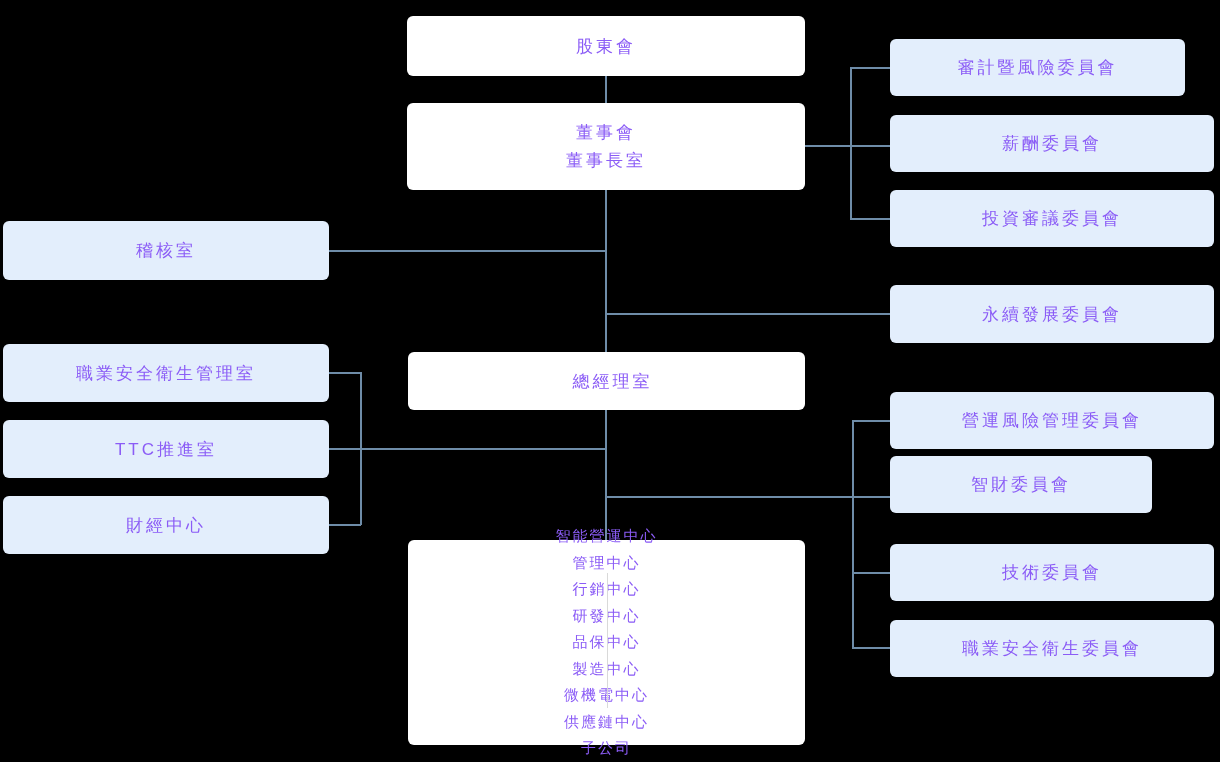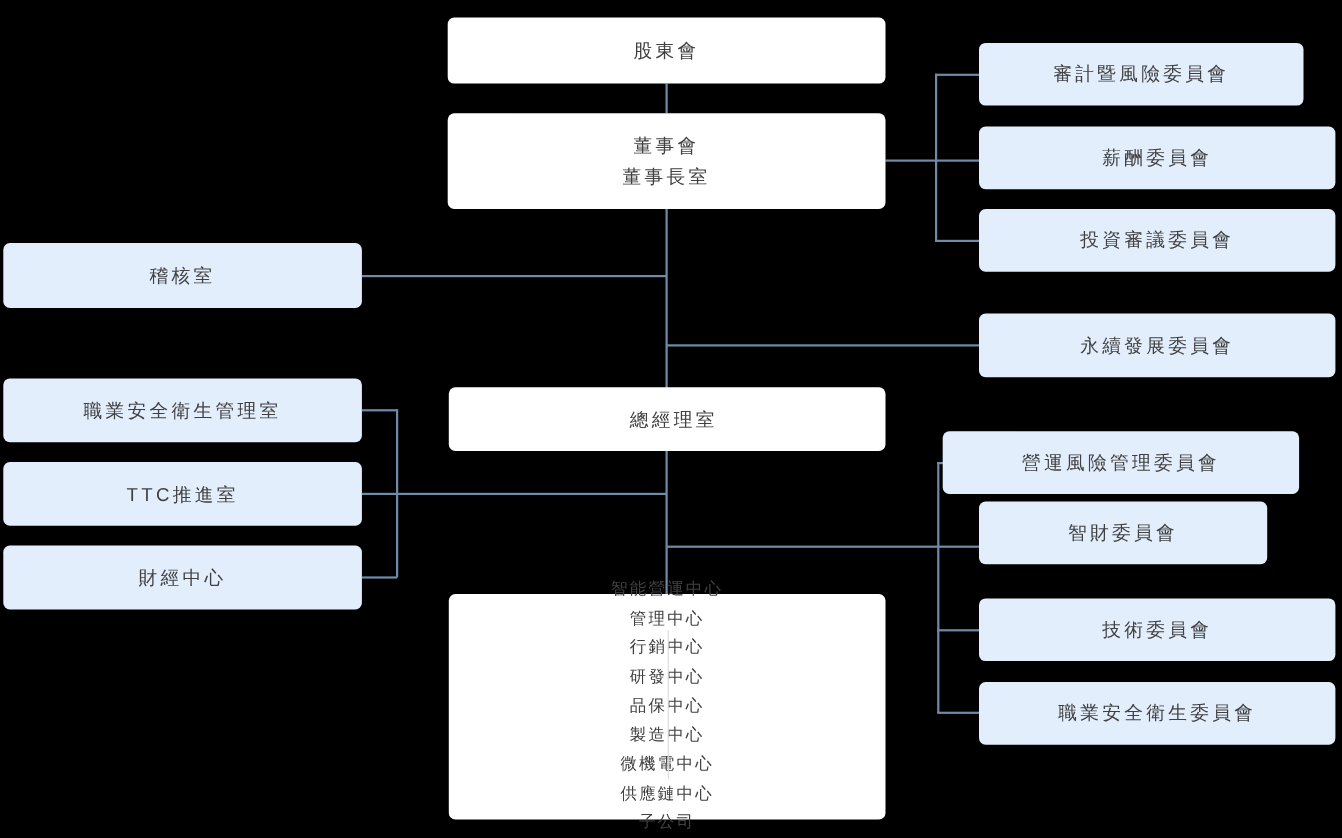--- a/index.html
+++ b/index.html
@@ -22,21 +22,21 @@
   .hline { height: 2px; }
   .vline { width: 2px; }
   .box {
     position: absolute;
     border-radius: 6px;
     display: flex;
     align-items: center;
     justify-content: center;
     font-size: 17px;
     letter-spacing: 3px;
-    color: #404040;
+    color: #8b5cf6;
     text-align: center;
     box-sizing: border-box;
   }
   .box.white { background: #ffffff; }
   .box.blue  { background: #e3eefc; }
   .box .stack {
     display: flex;
     flex-direction: column;
     line-height: 28px;
   }
@@ -110,21 +110,21 @@
   <div class="box blue" style="left:3px; top:221px; width:326px; height:59px;">稽核室</div>
 
   <div class="box blue" style="left:3px; top:344px; width:326px; height:58px;">職業安全衛生管理室</div>
 
   <div class="box blue" style="left:3px; top:420px; width:326px; height:58px;">TTC推進室</div>
 
   <div class="box blue" style="left:3px; top:496px; width:326px; height:58px;">財經中心</div>
 
   <div class="box white" style="left:408px; top:352px; width:397px; height:58px;padding-left:12px;">總經理室</div>
 
-  <div class="box blue" style="left:857px; top:392px; width:324px; height:57px;">營運風險管理委員會</div>
+  <div class="box blue" style="left:890px; top:392px; width:324px; height:57px;">營運風險管理委員會</div>
 
   <div class="box blue" style="left:890px; top:456px; width:262px; height:57px;">智財委員會</div>
 
   <div class="box blue" style="left:890px; top:544px; width:324px; height:57px;">技術委員會</div>
 
   <div class="box blue" style="left:890px; top:620px; width:324px; height:57px;">職業安全衛生委員會</div>
 
   <div class="box white" id="centers-box" style="left:408px; top:540px; width:397px; height:205px;">
     <div class="centers-col">
       <span>智能營運中心</span>

